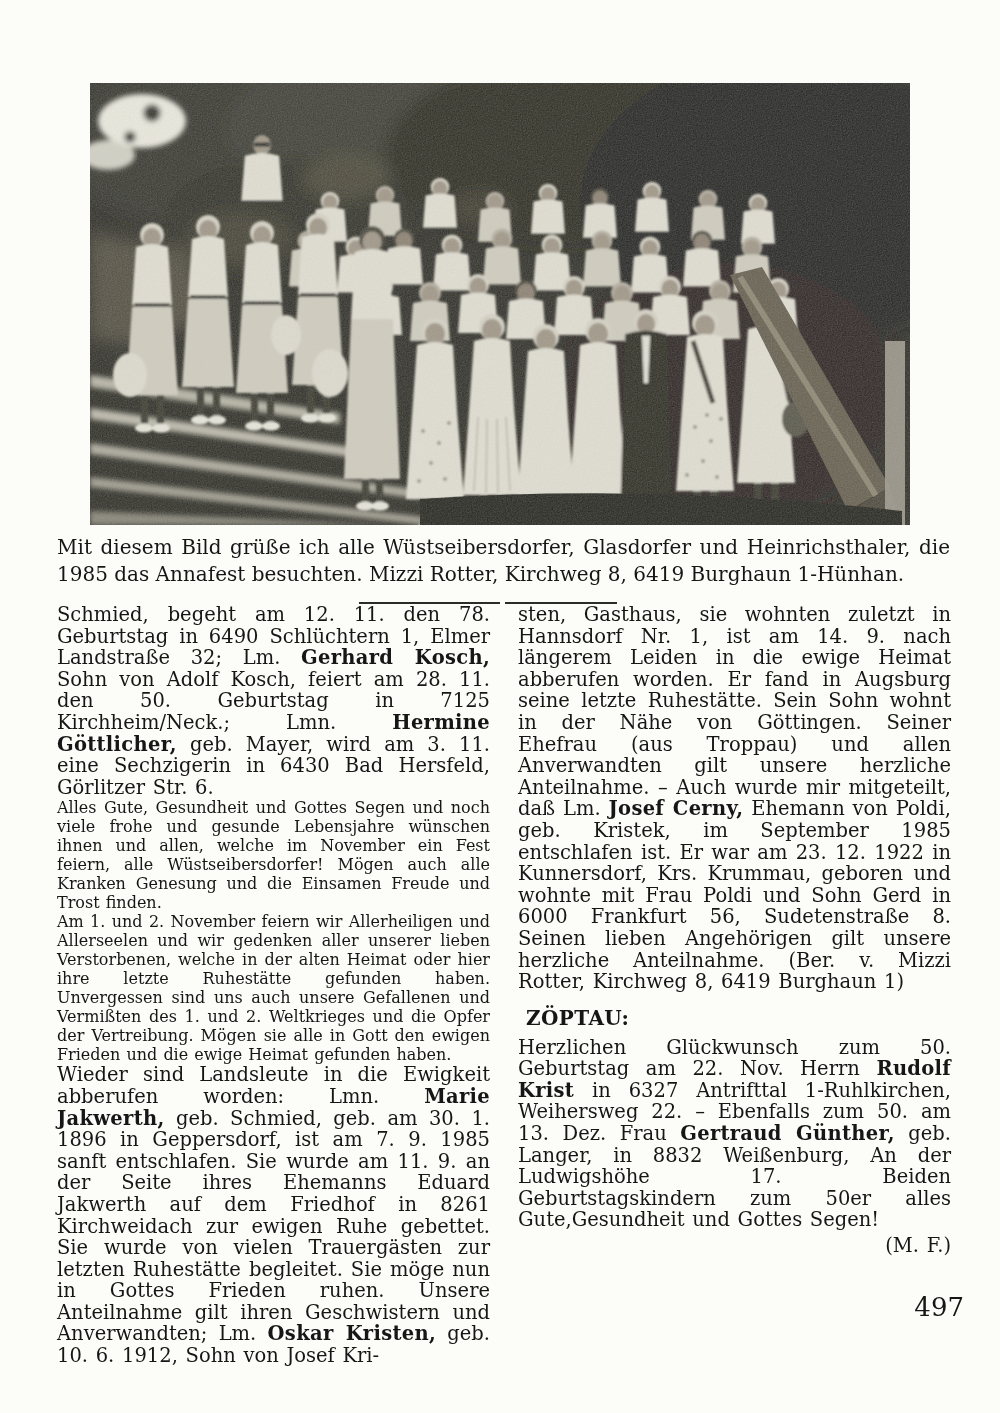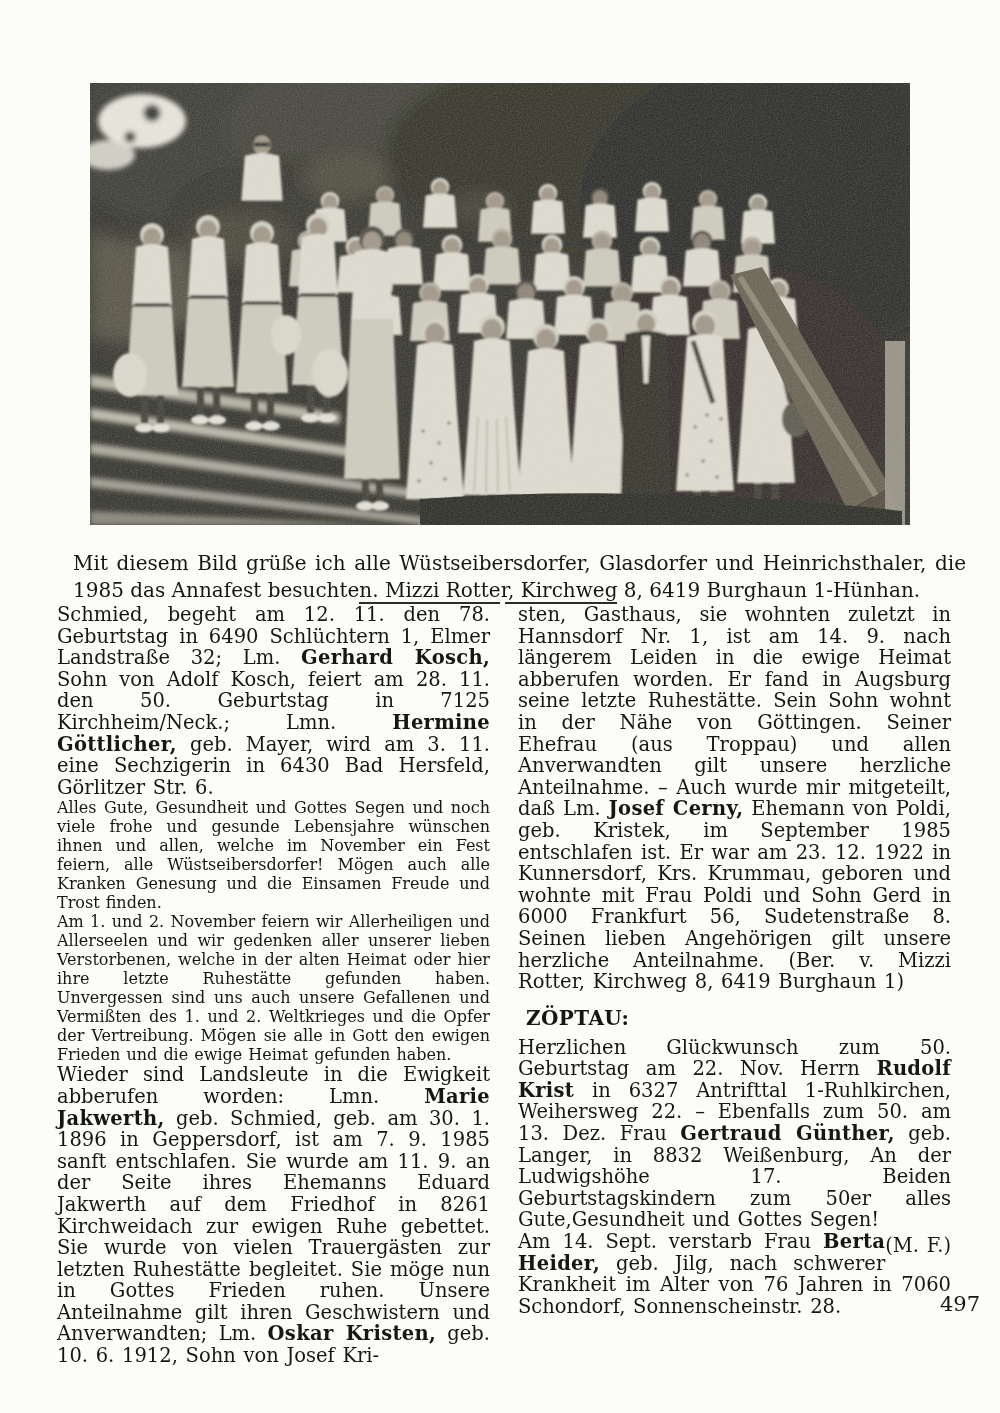--- a/index.html
+++ b/index.html
@@ -2,42 +2,42 @@
 <html><head>
 <meta charset="utf-8">
 <style>
   html,body{margin:0;padding:0;}
   body{width:1000px;height:1413px;background:#fbfbf8;font-family:"DejaVu Serif","Liberation Serif",serif;color:#161616;}
   .stage{position:relative;width:1000px;height:1413px;overflow:hidden;background:#fcfcf9;}
 
   .photo-wrap{position:absolute;left:90px;top:83px;width:820px;height:442px;margin:0;background:#15140f;}
   .photo-wrap svg{display:block;width:820px;height:442px;}
 
-  .caption{position:absolute;left:57px;top:534px;width:893px;margin:16px;
+  .caption{position:absolute;left:57px;top:534px;width:893px;margin:0;
     font-size:20px;line-height:27px;text-align:justify;}
 
   .divider{position:absolute;left:359px;top:602px;width:258px;height:3px;display:flex;gap:5px;}
   .divider span{display:block;height:2px;background:#2b2b28;}
   .divider .d1{width:141px;}
   .divider .d2{width:112px;}
 
   .col{position:absolute;top:604px;}
   .col-left{left:57px;width:433px;}
   .col-right{left:518px;width:433px;}
 
   .para{margin:0;text-align:justify;font-size:19.5px;line-height:21.6px;
     word-spacing:1.5px;hyphens:none;}
   .para b{letter-spacing:0.3px;}
   .para.small{font-size:16px;line-height:19px;word-spacing:1px;margin-top:2px;}
   .para + .para{margin-top:0;}
   .sig{float:right;margin-top:26px;}
 
   .section-heading{margin:14px 0 8px 8px;font-size:20px;line-height:22px;font-weight:bold;letter-spacing:0.4px;}
 
-  .page-number{position:absolute;right:20px;top:1292px;font-size:21px;}
+  .page-number{position:absolute;right:36px;top:1292px;font-size:26px;}
 
   
   .hd{fill:#9a8f7f}.hd2{fill:#837767}
   .hw{fill:#d9d5c8}.hg{fill:#b2ac9d}.hk{fill:#38352b}
   .cw{fill:#e7e4d8}.cl{fill:#d3cfc1}.cd{fill:#15150e}
   .sh{fill:#efede2}.leg{fill:#26251d}.bag{fill:#e3e0d3}
 </style>
 </head>
 <body>
 
@@ -260,18 +260,17 @@
     <p class="para"><span>Schmied, begeht am 12. 11. den 78. Geburtstag in 6490 Schlüchtern 1, Elmer Landstraße 32; Lm. </span><b>Gerhard Kosch,</b><span> Sohn von Adolf Kosch, feiert am 28. 11. den 50. Geburtstag in 7125 Kirchheim/Neck.; Lmn. </span><b>Hermine Göttlicher,</b><span> geb. Mayer, wird am 3. 11. eine Sechzigerin in 6430 Bad Hersfeld, Görlitzer Str. 6.</span></p>
     <p class="para small"><span>Alles Gute, Gesundheit und Gottes Segen und noch viele frohe und gesunde Lebensjahre wünschen ihnen und allen, welche im November ein Fest feiern, alle Wüstseibersdorfer! Mögen auch alle Kranken Genesung und die Einsamen Freude und Trost finden.</span></p>
     <p class="para small"><span>Am 1. und 2. November feiern wir Allerheiligen und Allerseelen und wir gedenken aller unserer lieben Verstorbenen, welche in der alten Heimat oder hier ihre letzte Ruhestätte gefunden haben. Unvergessen sind uns auch unsere Gefallenen und Vermißten des 1. und 2. Weltkrieges und die Opfer der Vertreibung. Mögen sie alle in Gott den ewigen Frieden und die ewige Heimat gefunden haben.</span></p>
     <p class="para"><span>Wieder sind Landsleute in die Ewigkeit abberufen worden: Lmn. </span><b>Marie Jakwerth,</b><span> geb. Schmied, geb. am 30. 1. 1896 in Geppersdorf, ist am 7. 9. 1985 sanft entschlafen. Sie wurde am 11. 9. an der Seite ihres Ehemanns Eduard Jakwerth auf dem Friedhof in 8261 Kirchweidach zur ewigen Ruhe gebettet. Sie wurde von vielen Trauergästen zur letzten Ruhestätte begleitet. Sie möge nun in Gottes Frieden ruhen. Unsere Anteilnahme gilt ihren Geschwistern und Anverwandten; Lm. </span><b>Oskar Kristen,</b><span> geb. 10. 6. 1912, Sohn von Josef Kri-</span></p>
   </div>
 
   <div class="col col-right">
     <p class="para"><span>sten, Gasthaus, sie wohnten zuletzt in Hannsdorf Nr. 1, ist am 14. 9. nach längerem Leiden in die ewige Heimat abberufen worden. Er fand in Augsburg seine letzte Ruhestätte. Sein Sohn wohnt in der Nähe von Göttingen. Seiner Ehefrau (aus Troppau) und allen Anverwandten gilt unsere herzliche Anteilnahme. – Auch wurde mir mitgeteilt, daß Lm. </span><b>Josef Cerny,</b><span> Ehemann von Poldi, geb. Kristek, im September 1985 entschlafen ist. Er war am 23. 12. 1922 in Kunnersdorf, Krs. Krummau, geboren und wohnte mit Frau Poldi und Sohn Gerd in 6000 Frankfurt 56, Sudetenstraße 8. Seinen lieben Angehörigen gilt unsere herzliche Anteilnahme. (Ber. v. Mizzi Rotter, Kirchweg 8, 6419 Burghaun 1)</span></p>
     <h2 class="section-heading">ZÖPTAU:</h2>
     <p class="para"><span>Herzlichen Glückwunsch zum 50. Geburtstag am 22. Nov. Herrn </span><b>Rudolf Krist</b><span> in 6327 Antrifttal 1-Ruhlkirchen, Weihersweg 22. – Ebenfalls zum 50. am 13. Dez. Frau </span><b>Gertraud Günther,</b><span> geb. Langer, in 8832 Weißenburg, An der Ludwigshöhe 17. Beiden Geburtstagskindern zum 50er alles Gute,Gesundheit und Gottes Segen! </span><span class="sig">(M. F.)</span></p>
-    <p class="para"><span>Am 14. Sept. verstarb Frau </span><b>Berta Heider,</b><span> geb. Jilg, nach schwerer Krankheit im Alter von 76 Jahren in 7060 Schondorf, Sonnenscheinstr. 28.</span></p>
   </div>
 
   <div class="page-number">497</div>
 
 </div>
 
 </body></html>

